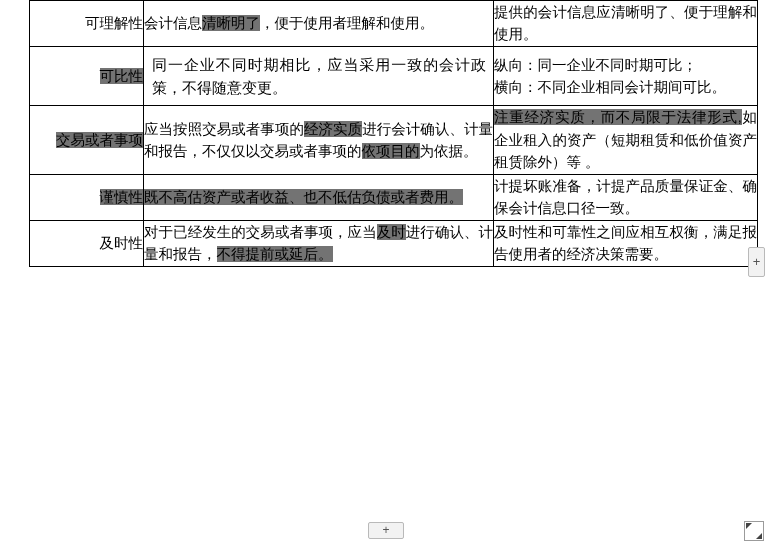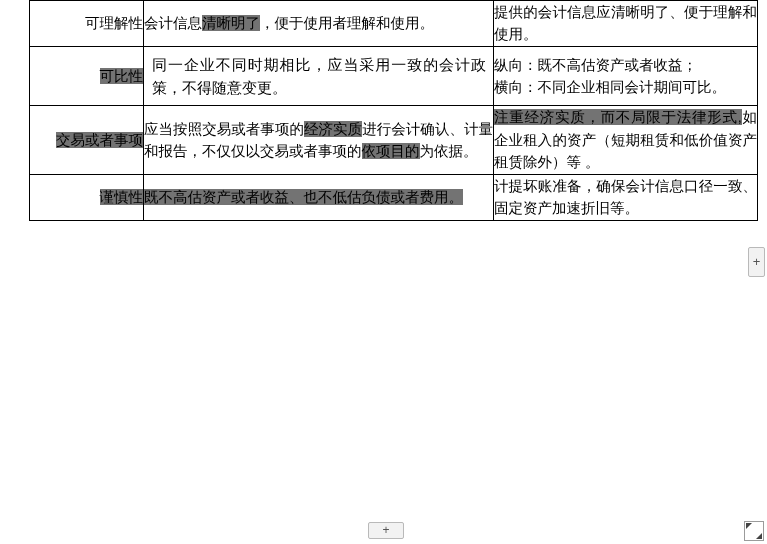--- a/index.html
+++ b/index.html
@@ -159,21 +159,21 @@
             <tbody>
               <tr>
                 <td class="justify">
                   <span>同一企业不同时期相比，应当采用一致的会计政策，不得随意变更。</span>
                 </td>
               </tr>
             </tbody>
           </table>
         </td>
         <td class="cell-pad justify">
-          <div><span>纵向：既不高估资产或者收益；</span></div>
+          <div><span>纵向：同一企业不同时期可比；</span></div>
           <div><span>横向：不同企业相同会计期间可比。</span></div>
         </td>
       </tr>
 
       <tr>
         <td class="cell-pad center">
           <span class="hl">交易或者事项</span>
         </td>
         <td class="cell-pad justify">
           <span>应当按照交易或者事项的</span><span class="hl">经济实质</span><span>进行会计确认、计量和报告，不仅仅以交易或者事项的</span><span class="hl">依项目的</span><span>为依据。</span>
@@ -185,24 +185,35 @@
 
 
       <tr>
         <td class="cell-pad center">
           <span class="hl">谨慎性</span>
         </td>
         <td class="cell-pad justify">
           <span class="hl">既不高估资产或者收益、也不低估负债或者费用。</span>
         </td>
         <td class="cell-pad justify">
-          <span>计提坏账准备，确保会计信息口径一致、固定资产加速折旧等。</span>
-        </td>
-      </tr>
-
+          <span>计提坏账准备，计提产品质量保证金、确保会计信息口径一致。</span>
+        </td>
+      </tr>
+
+      <tr>
+        <td class="cell-pad center">
+          <span>及时性</span>
+        </td>
+        <td class="cell-pad justify">
+          <span>对于已经发生的交易或者事项，应当</span><span class="hl">及时</span><span>进行确认、计量和报告，</span><span class="hl">不得提前或延后。</span>
+        </td>
+        <td class="cell-pad justify">
+          <span>及时性和可靠性之间应相互权衡，满足报告使用者的经济决策需要。</span>
+        </td>
+      </tr>
 
     </tbody>
   </table>
 
   <div class="side-plus">+</div>
   <div class="bottom-plus">+</div>
 
   <div class="corner-handle">
     <span class="tri1"></span>
     <span class="tri2"></span>

